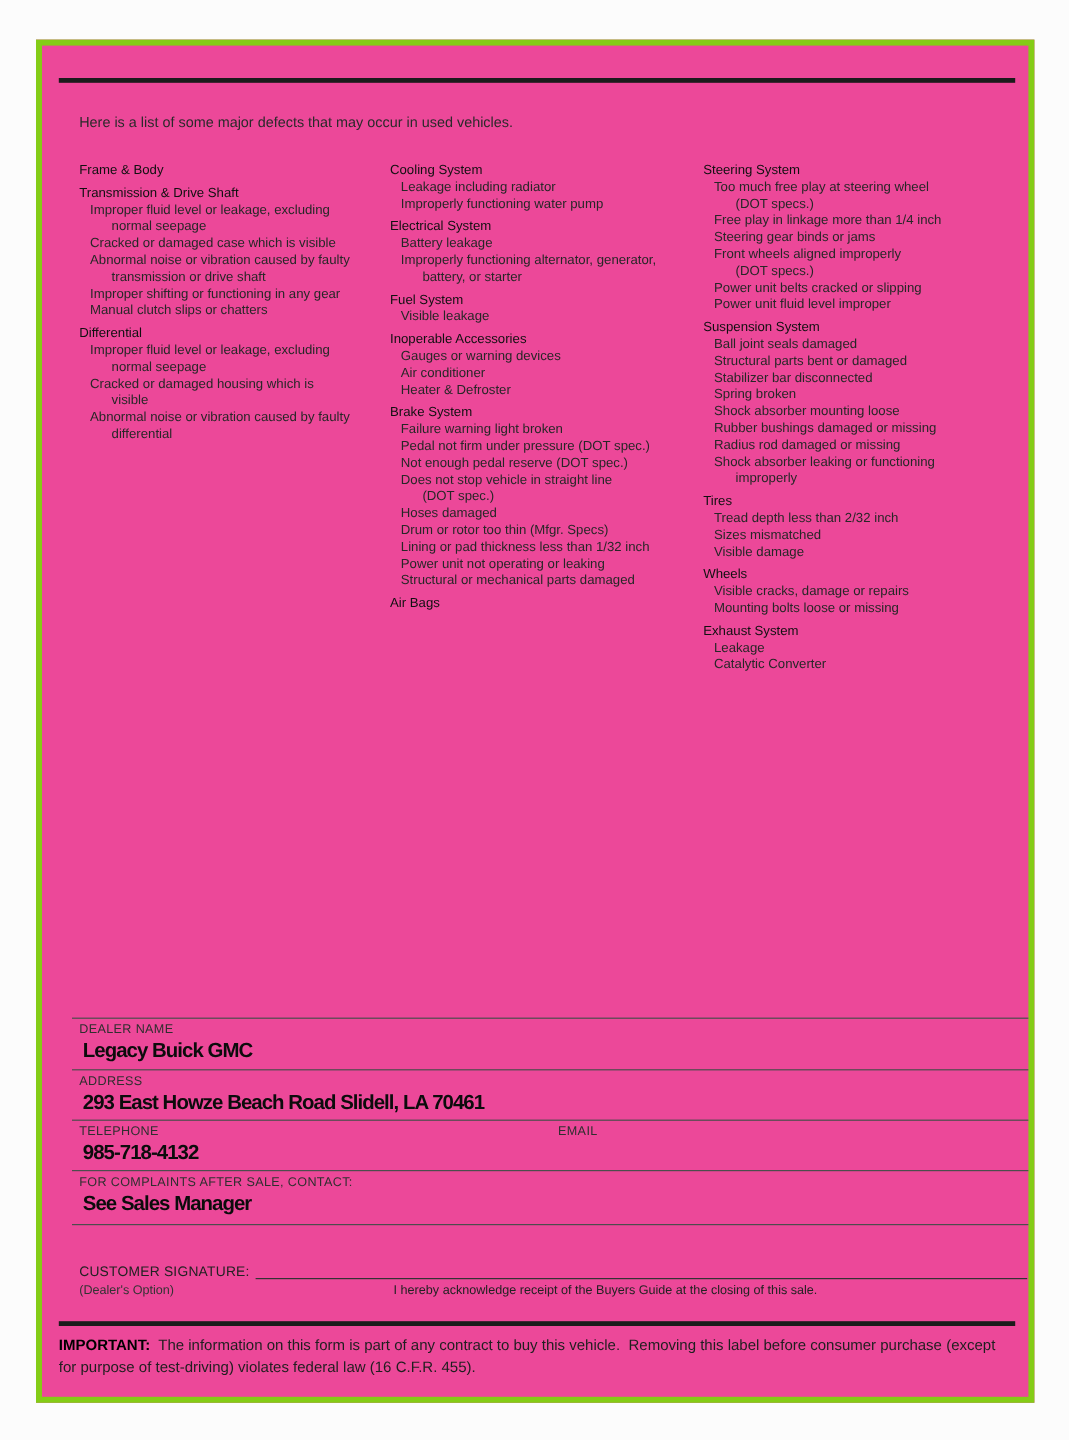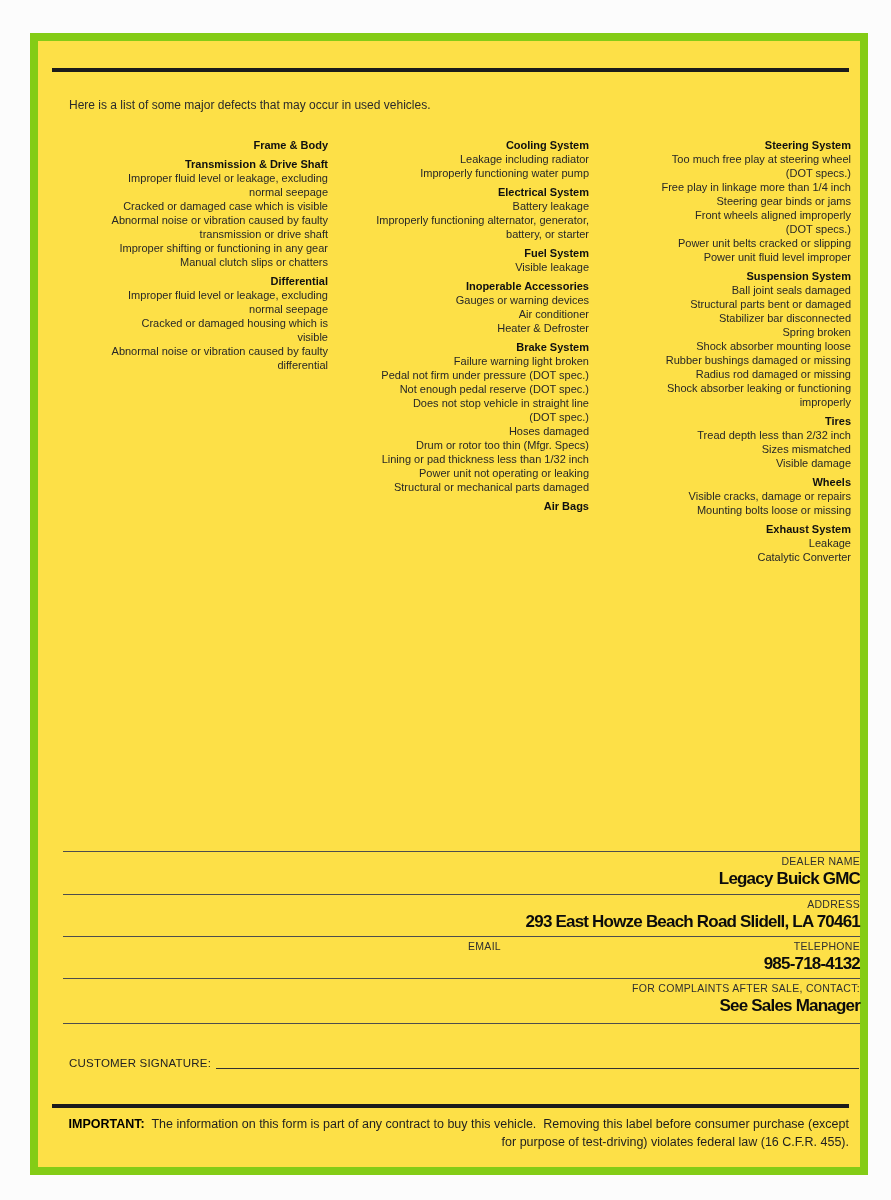--- a/index.html
+++ b/index.html
@@ -9,24 +9,23 @@
     background:#fcfcfc;
     font-family:"Liberation Sans", sans-serif;
     color:#222;
     position:relative;
     overflow:hidden;
     -webkit-font-smoothing:antialiased;
   }
   .sheet{
     position:absolute;left:30px;top:33px;
     width:822px;height:1126px;
-    background:#fde047;
-    border:8px solid #84cc16;
+    background:#ec4899;
+    border:5px solid #84cc16;
     box-sizing:content-box;
-    text-align:right;
   }
   .rule{
     position:absolute;left:14px;width:797px;height:4px;
     background:#1b1b1b;
   }
   #rule-top{top:27px;}
   #rule-bottom{top:1063px;}
   .intro{
     position:absolute;left:31px;top:57px;
     font-size:12px;color:#2a2a2a;
@@ -35,21 +34,21 @@
   .cols{
     position:absolute;left:31px;top:97px;width:782px;
     display:flex;align-items:flex-start;
   }
   .col{font-size:11px;line-height:14px;color:#272727;}
   .col-1{width:259px;}
   .col-2{width:261px;}
   .col-3{width:262px;}
   .section{margin:0 0 5px 0;}
   .sec-title{
-    font-weight:bold;color:#101010;
+    font-weight:normal;color:#101010;
     margin:0;font-size:11px;line-height:14px;
   }
   .sec-items{
     margin:0;padding:0 0 0 9px;list-style:none;
   }
   .item{
     padding-left:18px;text-indent:-18px;
     white-space:pre-line;
   }
   .item.no-hang{padding-left:0;text-indent:0;}
@@ -254,19 +253,23 @@
     </div>
     <div class="f-row h4">
       <div class="f-label">FOR COMPLAINTS AFTER SALE, CONTACT:</div>
       <div class="f-value">See Sales Manager</div>
     </div>
 
     <div class="sig-row">
       <span class="sig-label">CUSTOMER SIGNATURE:</span>
       <span class="sig-line"></span>
     </div>
+    <div class="sig-sub">
+      <span class="dealer-option">(Dealer's Option)</span>
+      <span class="ack">I hereby acknowledge receipt of the Buyers Guide at the closing of this sale.</span>
+    </div>
   </div>
 
   <div class="rule" id="rule-bottom"></div>
 
   <div class="important"><span class="imp-label">IMPORTANT:</span><span>  The information on this form is part of any contract to buy this vehicle.  Removing this label before consumer purchase (except for purpose of test-driving) violates federal law (16 C.F.R. 455).</span></div>
 
 </div>
 
 </body></html>

